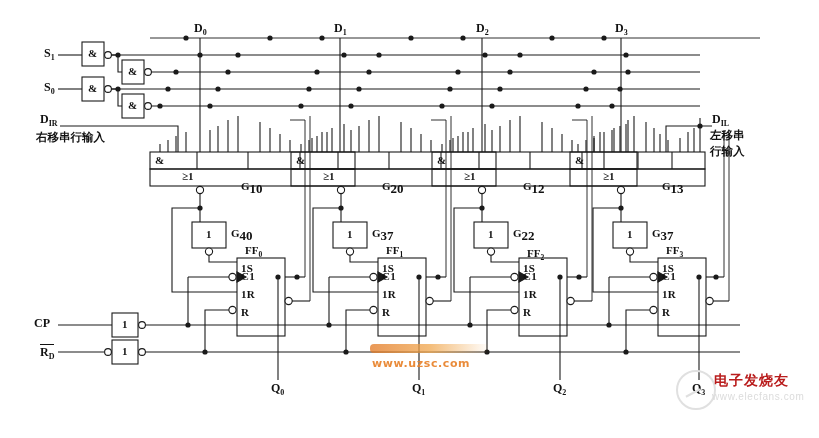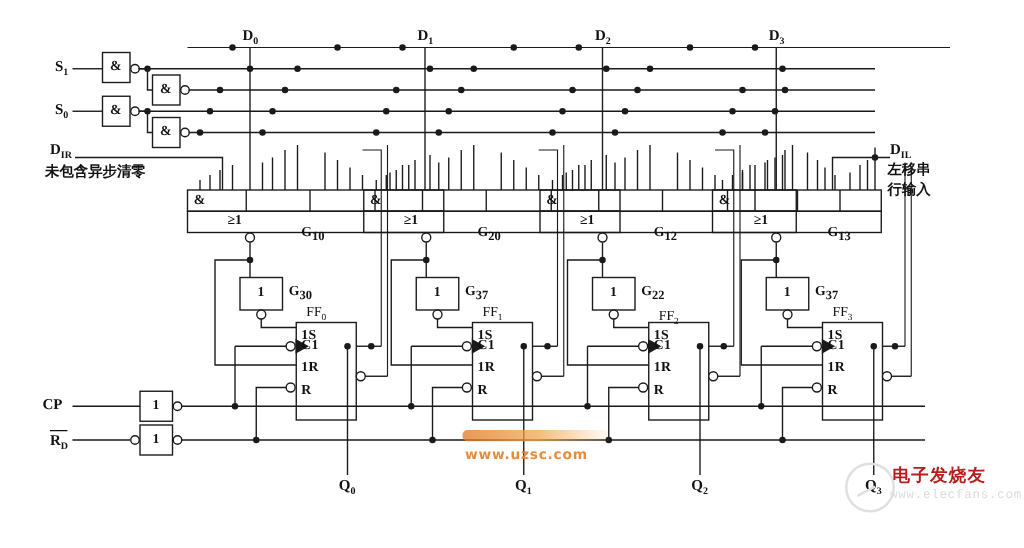--- a/index.html
+++ b/index.html
@@ -5,35 +5,35 @@
   html,body{margin:0;padding:0;background:#ffffff;}
   body{width:819px;height:438px;overflow:hidden;
        font-family:"Liberation Serif",serif;color:#111;}
   #root{position:relative;width:819px;height:438px;background:#fff;}
   svg#sheet{position:absolute;left:0;top:0;width:819px;height:438px;}
   .lbl{position:absolute;white-space:nowrap;font-family:"Liberation Serif",serif;
        color:#111;line-height:1;}
   .sig{font-size:12px;font-weight:bold;}
   .sig sub{font-size:8px;font-weight:bold;}
   .gname{font-size:11px;font-weight:bold;}
-  .gname sub{font-size:10px;}
-  .ffname{font-size:11px;font-weight:normal;}
+  .gname sub{font-size:13px;}
+  .ffname{font-size:11px;font-weight:bold;}
   .ffname sub{font-size:7.5px;}
   .pin{font-size:11px;font-weight:bold;letter-spacing:.3px;}
   .cn{font-family:"DejaVu Sans",sans-serif;font-size:11.5px;font-weight:bold;color:#111;}
   .caption{position:absolute;left:0;top:408px;width:819px;text-align:center;
            font-family:"DejaVu Sans",sans-serif;font-size:12px;color:#9a9a9a;}
   .wm1{position:absolute;left:372px;top:357px;font-family:"DejaVu Sans",sans-serif;
        font-size:11px;font-weight:bold;color:#e8822a;letter-spacing:.6px;opacity:.92;}
   .wm1b{position:absolute;left:370px;top:344px;width:120px;height:9px;
         background:linear-gradient(90deg,#e2761f,#f0a74e,#fff0);opacity:.75;
         border-radius:4px;}
   .wm2{position:absolute;left:714px;top:372px;font-family:"DejaVu Sans",sans-serif;
        font-size:14px;font-weight:bold;color:#b91c1c;letter-spacing:1px;}
-  .wm3{position:absolute;left:712px;top:391px;font-family:Liberation Mono, monospace;
+  .wm3{position:absolute;left:712px;top:391px;font-family:Liberation Sans, sans-serif;
        font-size:10px;color:#dcdcdc;letter-spacing:.6px;}
   .wmlogo{position:absolute;left:676px;top:370px;width:36px;height:36px;
           border:2px solid #e0e0e0;border-radius:50%;}
   .wmlogo:after{content:"";position:absolute;left:7px;top:20px;width:16px;height:2px;
                 background:#e0e0e0;transform:rotate(-28deg);}
   .ovl{font-size:11px;font-weight:bold;}
 </style>
 </head>
 <body>
 
@@ -334,21 +334,21 @@
       <path d="M592 301 L592 116" stroke-width="0.9"></path>
       <path d="M729 301 L729 134" stroke-width="0.9"></path>
 
     </g>
   </svg>
 
   <div class="lbl sig" style="left:44px;top:47px"><span>S<sub>1</sub></span></div>
   <div class="lbl sig" style="left:44px;top:81px"><span>S<sub>0</sub></span></div>
 
   <div class="lbl sig" style="left:40px;top:113px"><span>D<sub>IR</sub></span></div>
-  <div class="lbl cn" style="left:36px;top:132px"><span>未包含异步清零</span></div>
+  <div class="lbl cn" style="left:36px;top:132px"><span>右移串行输入</span></div>
 
   <div class="lbl sig" style="left:712px;top:113px"><span>D<sub>IL</sub></span></div>
   <div class="lbl cn" style="left:710px;top:130px"><span>左移串</span></div>
   <div class="lbl cn" style="left:710px;top:146px"><span>行输入</span></div>
 
   <div class="lbl sig" style="left:34px;top:317px"><span>CP</span></div>
   <div class="lbl sig" style="left:40px;top:344px"><span style="border-top:1.3px solid #111;padding-top:1px;display:inline-block">R<sub>D</sub></span></div>
 
   <div class="lbl sig" style="left:194px;top:22px"><span>D<sub>0</sub></span></div>
   <div class="lbl sig" style="left:334px;top:22px"><span>D<sub>1</sub></span></div>
@@ -375,21 +375,21 @@
 
   <div class="lbl ovl" style="left:437px;top:155px"><span>&amp;</span></div>
   <div class="lbl ovl" style="left:464px;top:171px"><span>≥1</span></div>
   <div class="lbl gname" style="left:523px;top:181px"><span>G<sub>12</sub></span></div>
 
   <div class="lbl ovl" style="left:575px;top:155px"><span>&amp;</span></div>
   <div class="lbl ovl" style="left:603px;top:171px"><span>≥1</span></div>
   <div class="lbl gname" style="left:662px;top:181px"><span>G<sub>13</sub></span></div>
 
   <div class="lbl ovl" style="left:206px;top:229px"><span>1</span></div>
-  <div class="lbl gname" style="left:231px;top:228px"><span>G<sub>30</sub></span></div>
+  <div class="lbl gname" style="left:231px;top:228px"><span>G<sub>40</sub></span></div>
   <div class="lbl ovl" style="left:347px;top:229px"><span>1</span></div>
   <div class="lbl gname" style="left:372px;top:228px"><span>G<sub>37</sub></span></div>
   <div class="lbl ovl" style="left:488px;top:229px"><span>1</span></div>
   <div class="lbl gname" style="left:513px;top:228px"><span>G<sub>22</sub></span></div>
   <div class="lbl ovl" style="left:627px;top:229px"><span>1</span></div>
   <div class="lbl gname" style="left:652px;top:228px"><span>G<sub>37</sub></span></div>
 
   <div class="lbl ovl" style="left:122px;top:319px"><span>1</span></div>
   <div class="lbl ovl" style="left:122px;top:346px"><span>1</span></div>
 

